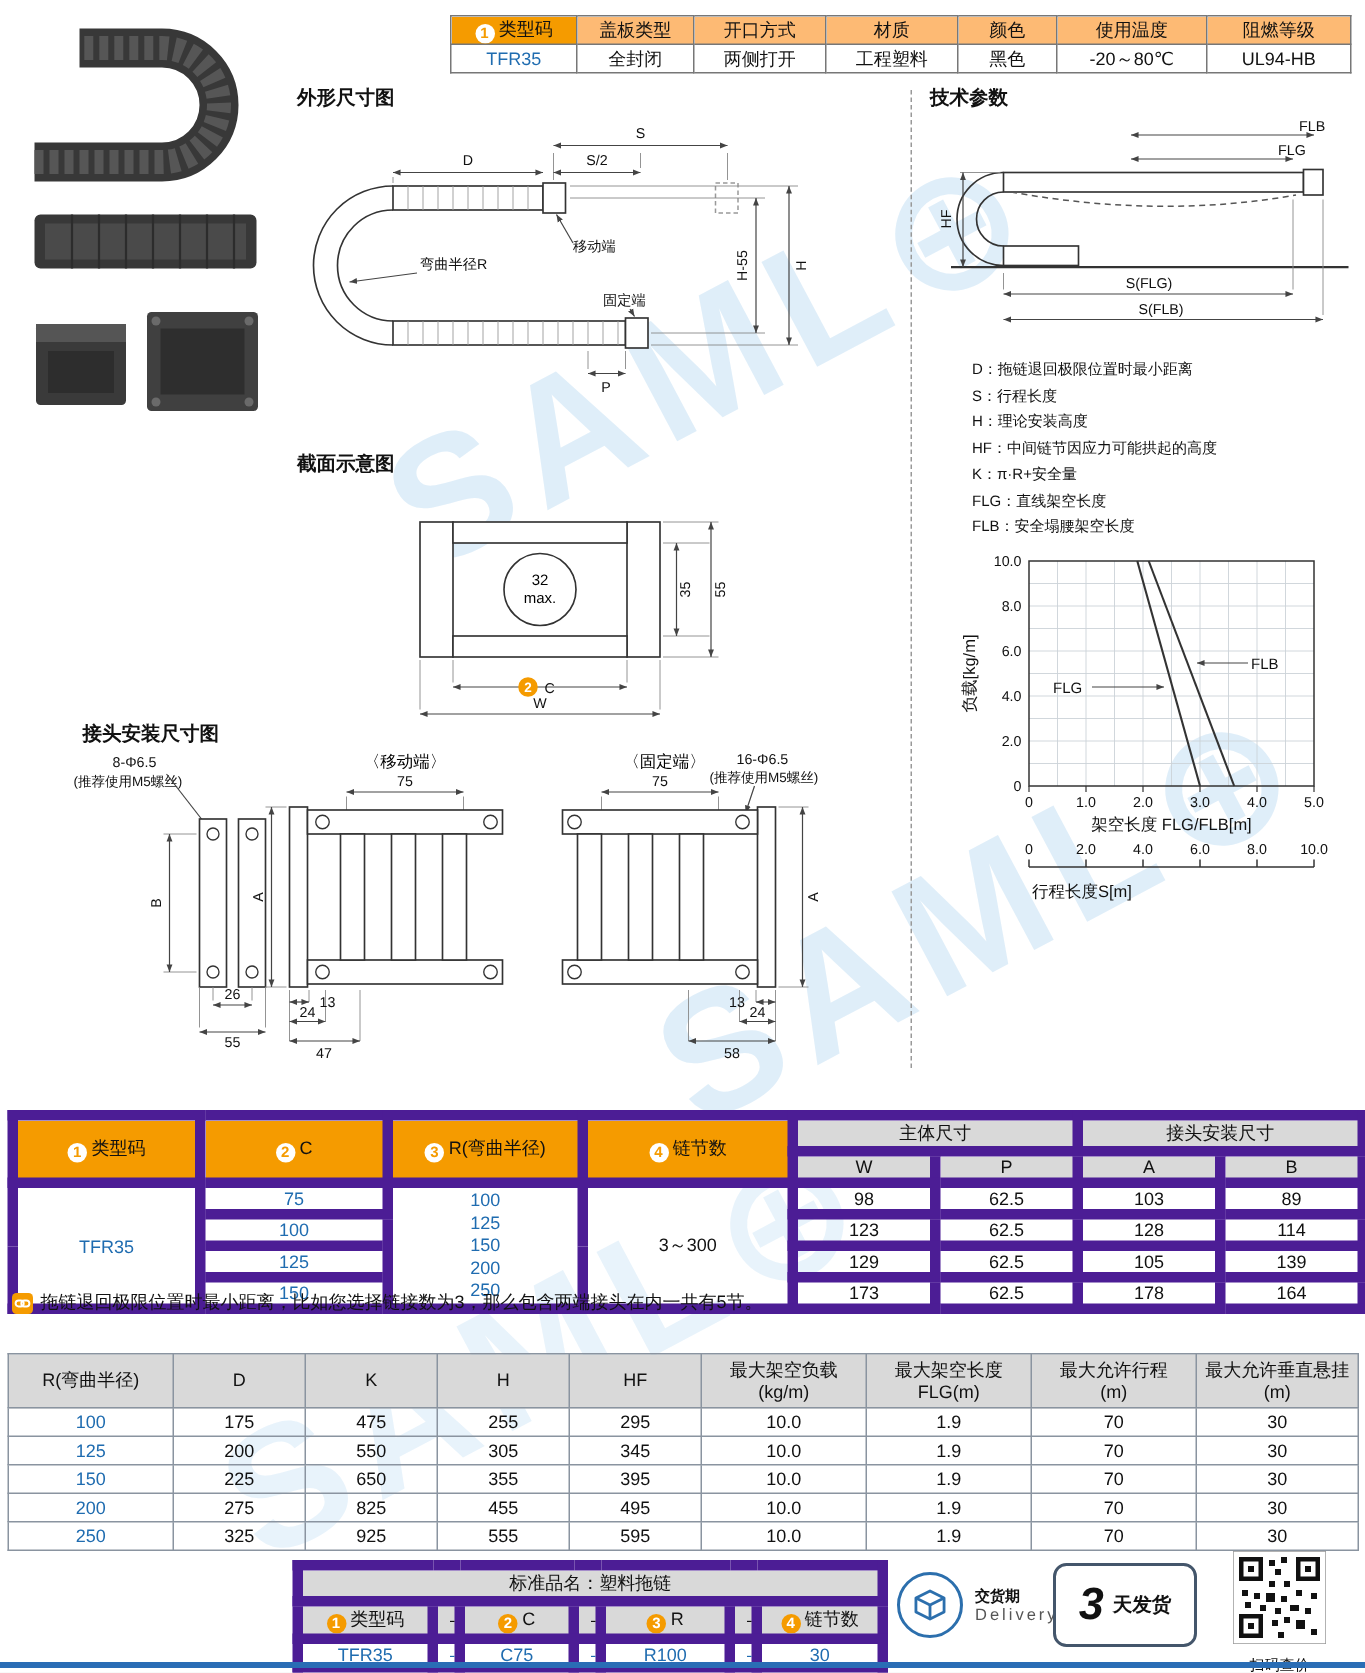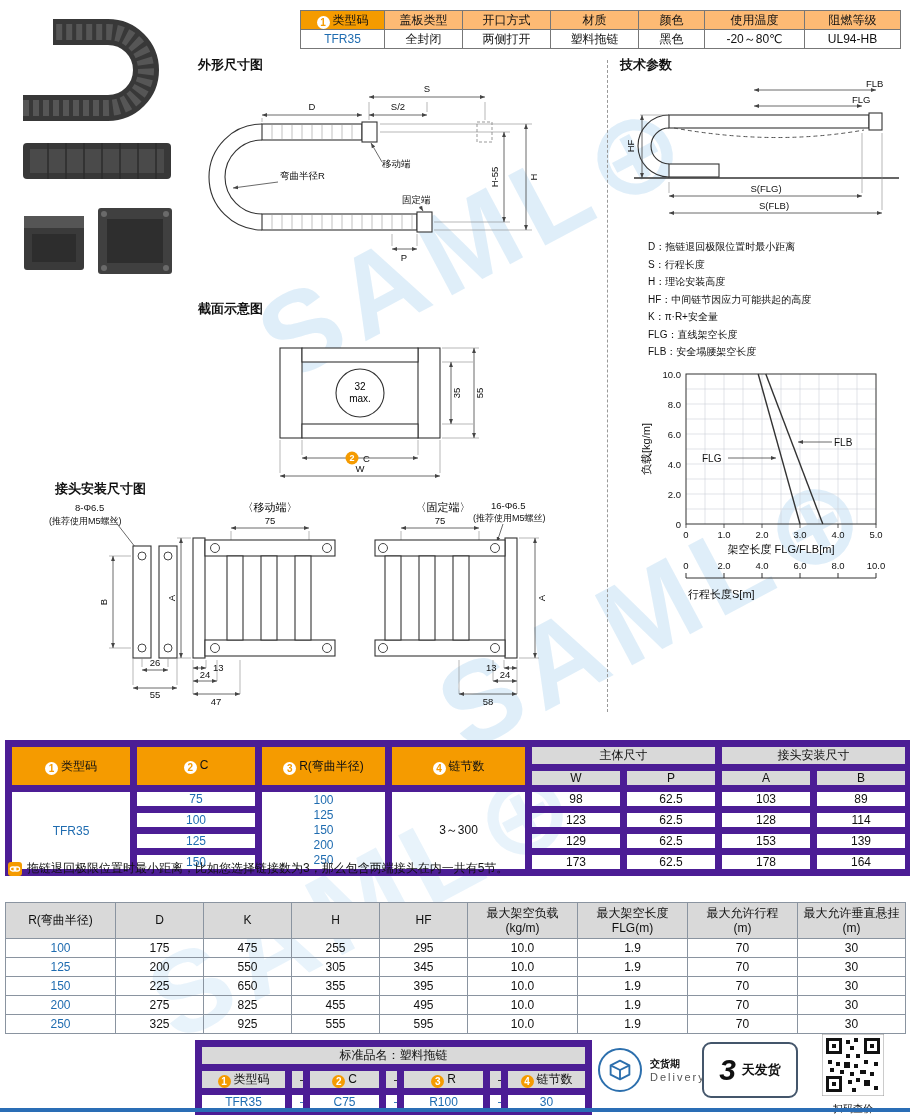--- a/index.html
+++ b/index.html
@@ -103,21 +103,21 @@
       <th>开口方式</th>
       <th>材质</th>
       <th>颜色</th>
       <th>使用温度</th>
       <th>阻燃等级</th>
     </tr>
     <tr>
       <td class="blue">TFR35</td>
       <td>全封闭</td>
       <td>两侧打开</td>
-      <td>塑料拖链</td>
+      <td>工程塑料</td>
       <td>黑色</td>
       <td>-20～80℃</td>
       <td>UL94-HB</td>
     </tr>
   </tbody>
     </table>
 
   <div class="sec-label" style="left:198px;top:56px">外形尺寸图</div>
   <div class="sec-label" style="left:620px;top:56px">技术参数</div>
   <div class="sec-label" style="left:198px;top:300px">截面示意图</div>
@@ -473,21 +473,21 @@
         <td class="blue">100</td>
         <td>123</td>
         <td>62.5</td>
         <td>128</td>
         <td>114</td>
       </tr>
       <tr>
         <td class="blue">125</td>
         <td>129</td>
         <td>62.5</td>
-        <td>153</td>
+        <td>105</td>
         <td>139</td>
       </tr>
       <tr>
         <td class="blue">150</td>
         <td>173</td>
         <td>62.5</td>
         <td>178</td>
         <td>164</td>
       </tr>
     </tbody>

